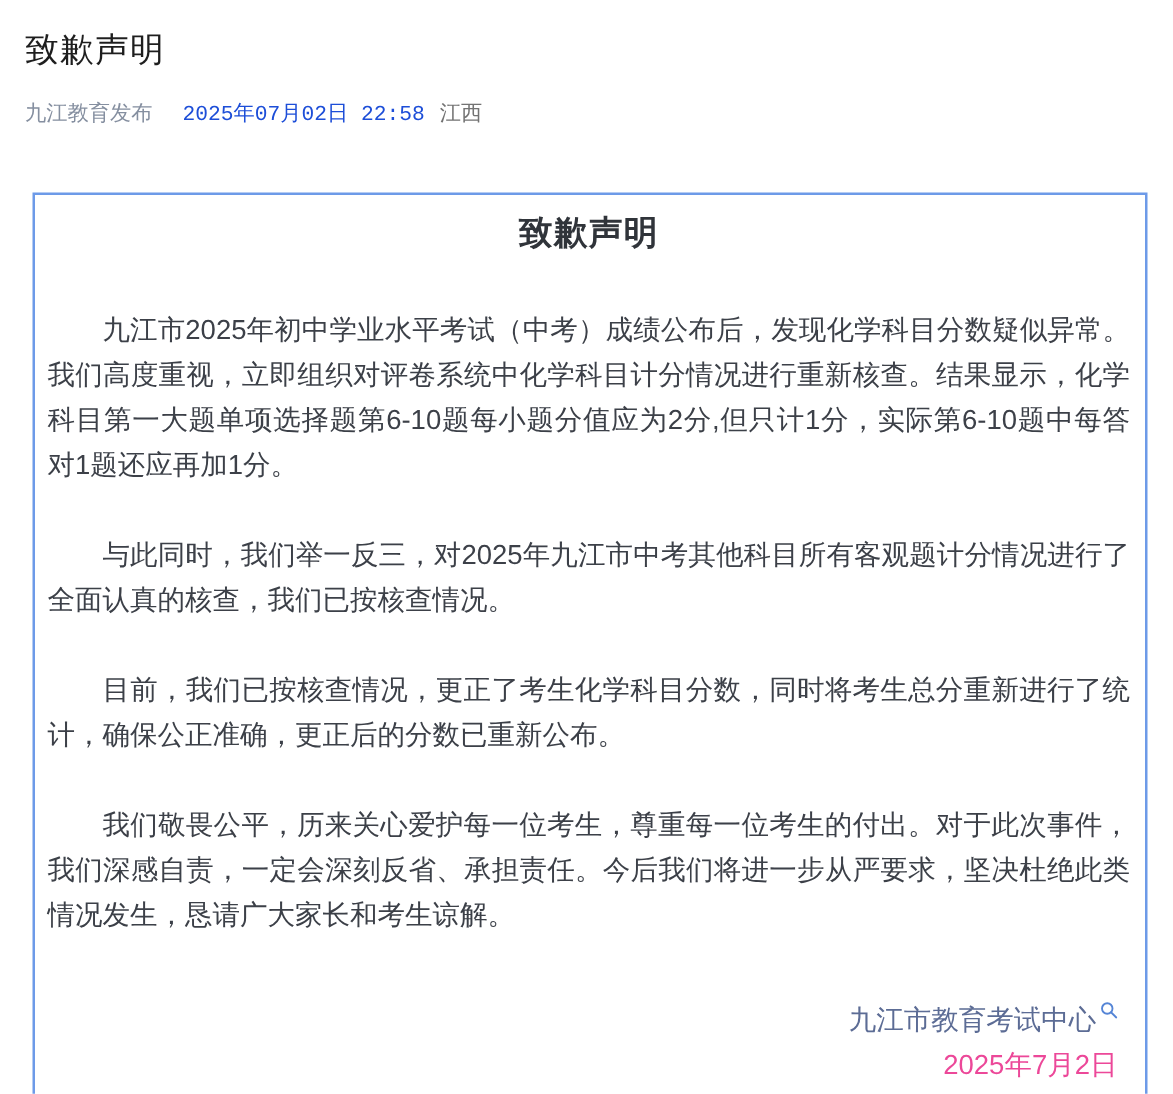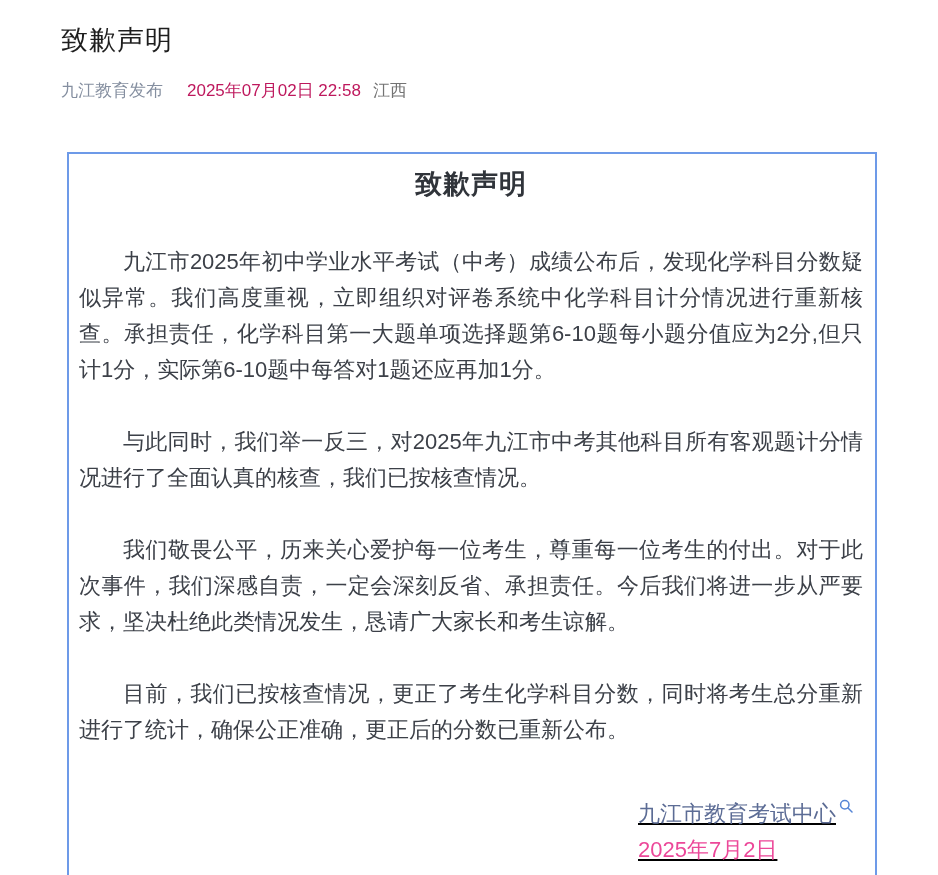--- a/index.html
+++ b/index.html
@@ -8,21 +8,21 @@
     background: #ffffff;
     width: 938px;
     height: 875px;
     overflow: hidden;
     font-family: "Liberation Sans", "DejaVu Sans", sans-serif;
   }
   .page {
     width: 938px;
     height: 875px;
     box-sizing: border-box;
-    padding: 0 61px;
+    padding: 0 20px;
     background: #ffffff;
   }
   .page-title {
     margin: 0;
     padding-top: 23px;
     font-size: 27px;
     line-height: 34px;
     font-weight: 400;
     color: #1e1e1e;
     letter-spacing: 1px;
@@ -32,21 +32,22 @@
     font-size: 17px;
     line-height: 24px;
     white-space: nowrap;
   }
   .meta .source {
     color: #858fa0;
     margin-right: 24px;
     cursor: pointer;
   }
   .meta .time {
-    color: #be185d;
+    color: #1d4ed8;
+    font-family: Liberation Mono, monospace;
   }
   .meta .loc {
     color: #737373;
     margin-left: 12px;
   }
   .statement-box {
     margin-top: 49px;
     margin-left: 6px;
     border: 2px solid #6d9ae8;
     padding: 10px 12px 60px 10px;
@@ -71,22 +72,21 @@
   .statement-box p.first {
     margin-top: 40px;
   }
   .sig-wrap {
     margin-top: 48px;
     text-align: right;
     padding-right: 10px;
   }
   .sig-inner {
     display: inline-block;
-    text-align: left;
-    text-decoration: underline;
+    text-align: right;
   }
   .sig-name-line {
     font-size: 22px;
     line-height: 36px;
     color: #5c6c95;
     white-space: nowrap;
   }
   .sig-icon {
     display: inline-block;
     position: relative;
@@ -108,24 +108,24 @@
   <h1 class="page-title">致歉声明</h1>
 
   <div class="meta">
     <span class="source">九江教育发布</span><span class="time">2025年07月02日 22:58</span><span class="loc">江西</span>
   </div>
 
   <div class="statement-box">
 
     <div class="box-title">致歉声明</div>
 
-    <p class="first">九江市2025年初中学业水平考试（中考）成绩公布后，发现化学科目分数疑似异常。我们高度重视，立即组织对评卷系统中化学科目计分情况进行重新核查。承担责任，化学科目第一大题单项选择题第6-10题每小题分值应为2分,但只计1分，实际第6-10题中每答对1题还应再加1分。</p>
+    <p class="first">九江市2025年初中学业水平考试（中考）成绩公布后，发现化学科目分数疑似异常。我们高度重视，立即组织对评卷系统中化学科目计分情况进行重新核查。结果显示，化学科目第一大题单项选择题第6-10题每小题分值应为2分,但只计1分，实际第6-10题中每答对1题还应再加1分。</p>
     <p>与此同时，我们举一反三，对2025年九江市中考其他科目所有客观题计分情况进行了全面认真的核查，我们已按核查情况。</p>
+    <p>目前，我们已按核查情况，更正了考生化学科目分数，同时将考生总分重新进行了统计，确保公正准确，更正后的分数已重新公布。</p>
     <p>我们敬畏公平，历来关心爱护每一位考生，尊重每一位考生的付出。对于此次事件，我们深感自责，一定会深刻反省、承担责任。今后我们将进一步从严要求，坚决杜绝此类情况发生，恳请广大家长和考生谅解。</p>
-    <p>目前，我们已按核查情况，更正了考生化学科目分数，同时将考生总分重新进行了统计，确保公正准确，更正后的分数已重新公布。</p>
 
     <div class="sig-wrap">
       <div class="sig-inner">
         <div class="sig-name-line">
           <span>九江市教育考试中心</span><span class="sig-icon"><svg width="14" height="14" viewBox="0 0 14 14" fill="none" xmlns="http://www.w3.org/2000/svg">
                 <circle cx="5.8" cy="5.8" r="4.2" stroke="#5585d6" stroke-width="1.5" fill="none"></circle>
                 <line x1="9" y1="9" x2="13" y2="13" stroke="#5585d6" stroke-width="1.5" stroke-linecap="round"></line>
               </svg></span>
         </div>
         <div class="sig-date">2025年7月2日</div>

